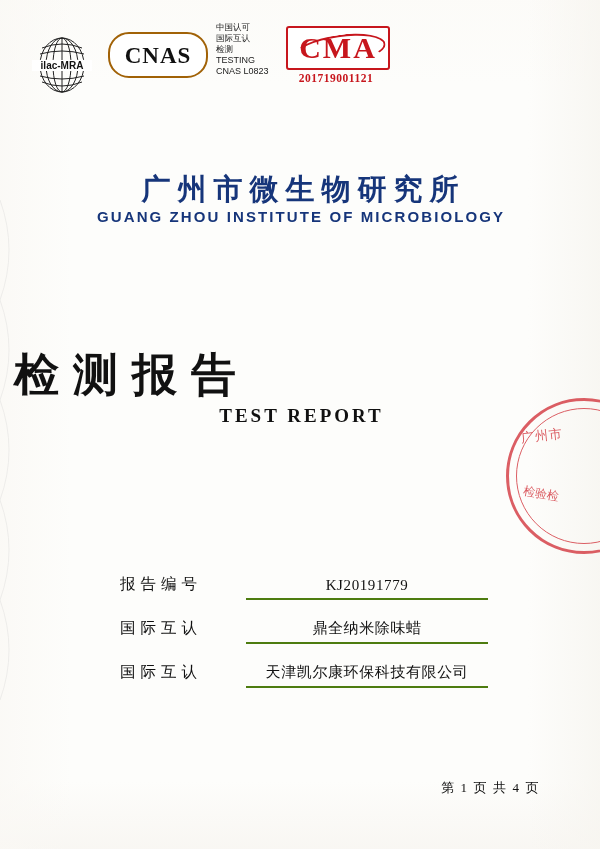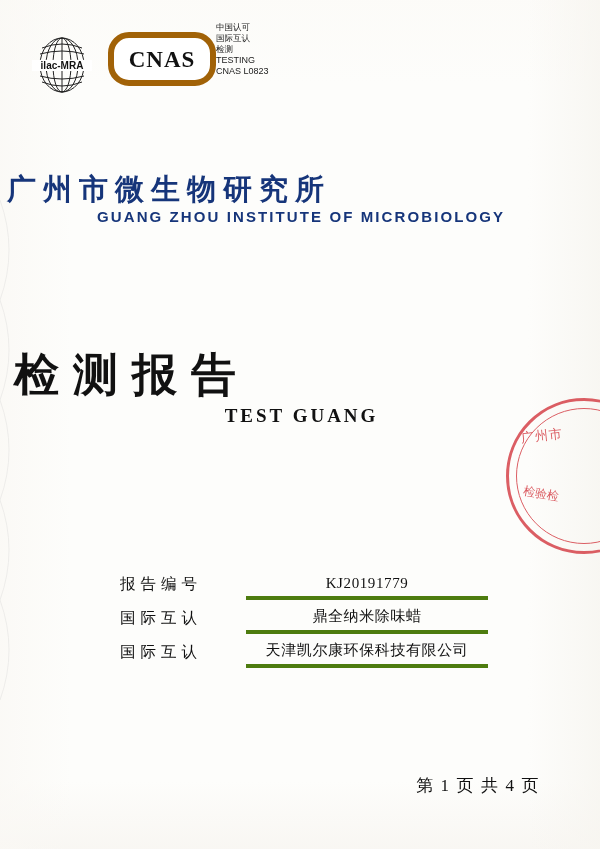--- a/index.html
+++ b/index.html
@@ -48,21 +48,21 @@
     text-align: center;
   }
   .ilac svg { display: block; }
 
   .cnas {
     position: absolute;
     left: 78px;
     top: 14px;
     width: 96px;
     height: 42px;
-    border: 6px solid #a16207;
+    border: 2px solid #a16207;
     border-radius: 21px;
     display: flex;
     align-items: center;
     justify-content: center;
     background: #fff;
   }
   .cnas-text {
     font-family: "Liberation Serif", serif;
     font-weight: bold;
     font-size: 23px;
@@ -135,21 +135,21 @@
     letter-spacing: 0.5px;
     width: 100px;
   }
 
   
   .inst-cn {
     position: absolute;
     top: 170px;
     left: 0;
     width: 600px;
-    text-align: left;
+    text-align: center;
     font-family: "Liberation Serif", serif;
     font-size: 29px;
     font-weight: bold;
     color: #16357a;
     letter-spacing: 7px;
     text-indent: 7px;
   }
   .inst-en {
     position: absolute;
     top: 208px;
@@ -196,35 +196,35 @@
   .fields {
     position: absolute;
     top: 568px;
     left: 118px;
     width: 370px;
   }
   .field-row {
     display: flex;
     align-items: flex-end;
     height: 32px;
-    margin-bottom: 2px;
+    margin-bottom: 12px;
   }
   .field-label {
     width: 128px;
     font-family: "Liberation Serif", serif;
     font-size: 15.5px;
     color: #111;
     letter-spacing: 5px;
     text-indent: 2px;
     white-space: nowrap;
     padding-bottom: 5px;
   }
   .field-value {
     flex: 1;
-    border-bottom: 4px solid #4d7c0f;
+    border-bottom: 2px solid #4d7c0f;
     font-family: "Liberation Serif", serif;
     font-size: 15px;
     color: #111;
     text-align: center;
     padding-bottom: 4px;
     letter-spacing: 0.6px;
     white-space: nowrap;
   }
 
   
@@ -279,21 +279,21 @@
     opacity: 0.35;
     pointer-events: none;
   }
 
   
   .footer {
     position: absolute;
     bottom: 52px;
     right: 60px;
     font-family: "Liberation Serif", serif;
-    font-size: 17px;
+    font-size: 13px;
     color: #111;
     letter-spacing: 1.6px;
   }
 </style>
 </head>
 <body>
 
 <div class="page">
   <div class="paper-texture"></div>
 
@@ -321,39 +321,46 @@
     </div>
 
     <div class="cnas-info">
       <div class="cn">中国认可</div>
       <div class="cn">国际互认</div>
       <div class="cn">检测</div>
       <div class="en">TESTING</div>
       <div class="en">CNAS L0823</div>
     </div>
 
+    <div class="cma">
+      <div class="cma-box">
+        <div class="cma-letters">CMA</div>
+        <div class="cma-swoosh"></div>
+      </div>
+      <div class="cma-number">201719001121</div>
+    </div>
   </div>
 
   <div class="edge-arcs">
     <svg width="22" height="560" viewBox="0 0 22 560" xmlns="http://www.w3.org/2000/svg">
       <g fill="none" stroke="#c9c9c9" stroke-width="0.8">
         <path d="M0 20 Q18 70 0 120"></path>
         <path d="M0 120 Q18 170 0 220"></path>
         <path d="M0 220 Q18 270 0 320"></path>
         <path d="M0 320 Q18 370 0 420"></path>
         <path d="M0 420 Q18 470 0 520"></path>
       </g>
     </svg>
   </div>
 
   <div class="inst-cn">广州市微生物研究所</div>
   <div class="inst-en">GUANG ZHOU INSTITUTE OF MICROBIOLOGY</div>
 
   <div class="title-cn">检测报告</div>
-  <div class="title-en">TEST GUANG</div>
+  <div class="title-en">TEST REPORT</div>
 
   <div class="seal">
     <div class="seal-inner"></div>
     <div class="seal-text">广州市</div>
     <div class="seal-text2">检验检</div>
   </div>
 
   <div class="fields">
     <div class="field-row">
       <div class="field-label">报告编号</div>

